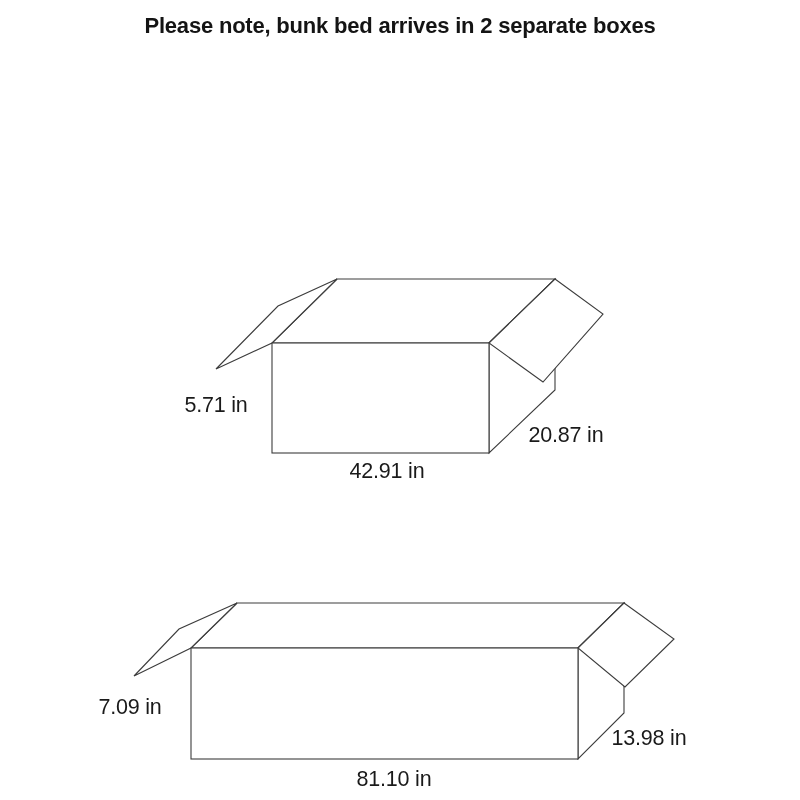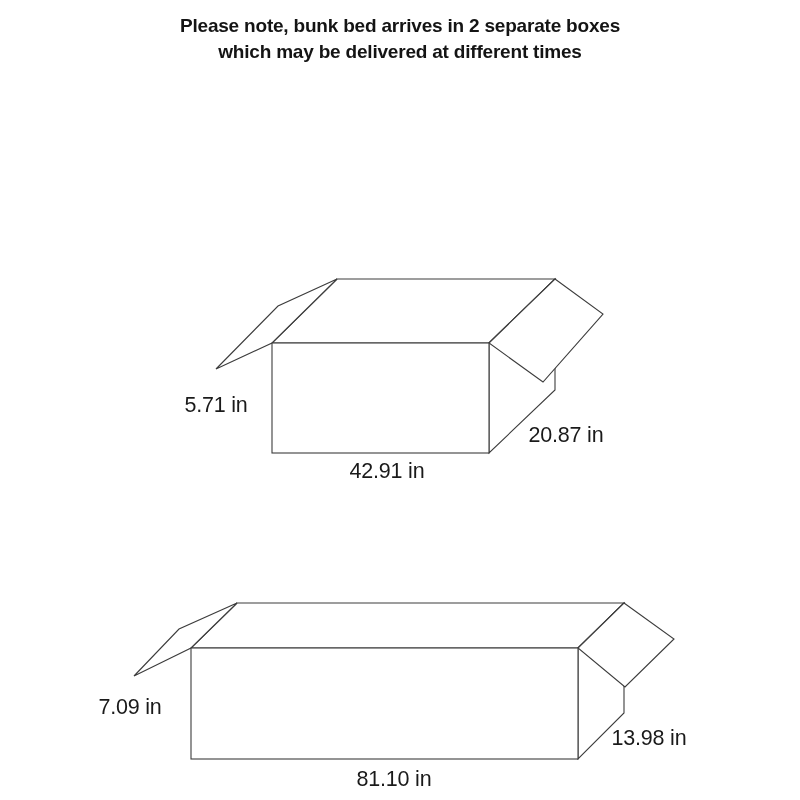--- a/index.html
+++ b/index.html
@@ -14,21 +14,21 @@
     background: #ffffff;
     overflow: hidden;
     font-family: "Liberation Sans", sans-serif;
   }
   .note {
     position: absolute;
     top: 13px;
     left: 0;
     width: 800px;
     text-align: center;
-    font-size: 19px;
+    font-size: 22px;
     line-height: 26px;
     font-weight: 700;
     letter-spacing: -0.2px;
     color: #141414;
   }
   .diagram-svg {
     position: absolute;
     top: 0;
     left: 0;
   }
@@ -44,21 +44,20 @@
     stroke: none;
   }
 </style>
 </head>
 <body>
 
 <div class="page">
 
   <div class="note">
     <div>Please note, bunk bed arrives in 2 separate boxes</div>
-    <div>which may be delivered at different times</div>
   </div>
 
   <svg class="diagram-svg" width="800" height="800" viewBox="0 0 800 800">
 
     <g class="box-shape" stroke="#3c3c3c">
       <polygon points="272,343 489,343 555,279 337,279"></polygon>
       <polygon points="489,343 555,279 555,390 489,453"></polygon>
       <polygon points="555,279 603,314 543,382 489,343"></polygon>
       <polygon points="337,279 278,306 216,369 272,343"></polygon>
       <rect x="272" y="343" width="217" height="110"></rect>

